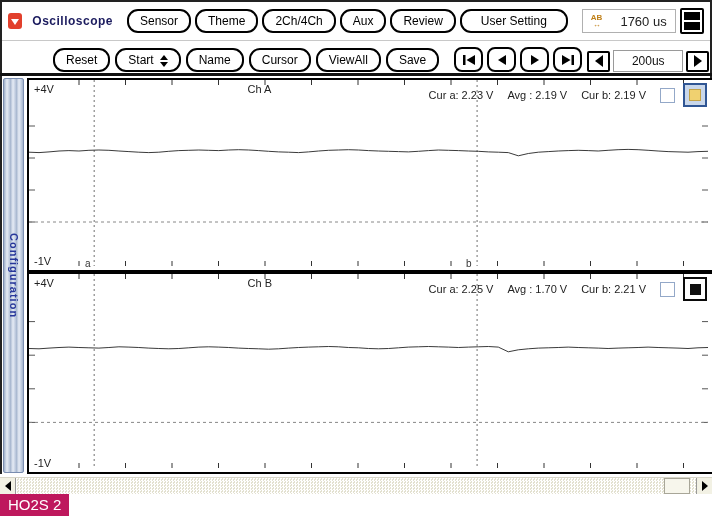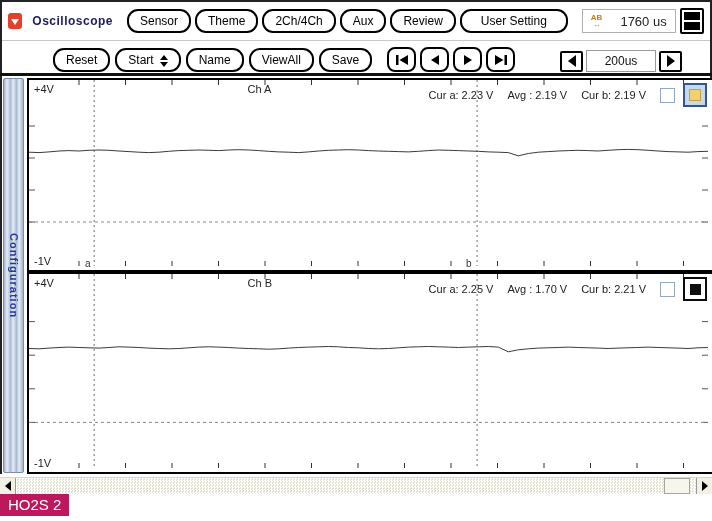--- a/index.html
+++ b/index.html
@@ -111,20 +111,21 @@
   </div>
   <div class="row-divider"></div>
 
   <div class="row2">
     <button class="tb">Reset</button>
     <button class="tb"><span>Start</span><span class="spin">
           <i class="up"></i>
           <i class="dn"></i>
         </span></button>
     <button class="tb">Name</button>
+    <button class="tb">Cursor</button>
     <button class="tb">ViewAll</button>
     <button class="tb">Save</button>
     <span class="playgroup">
       <button class="pb">
         <svg width="14" height="12">
             <rect x="1" y="1" width="2.5" height="10"></rect>
             <polygon points="13,1 13,11 4.5,6"></polygon>
           </svg>
       </button>
       <button class="pb">

